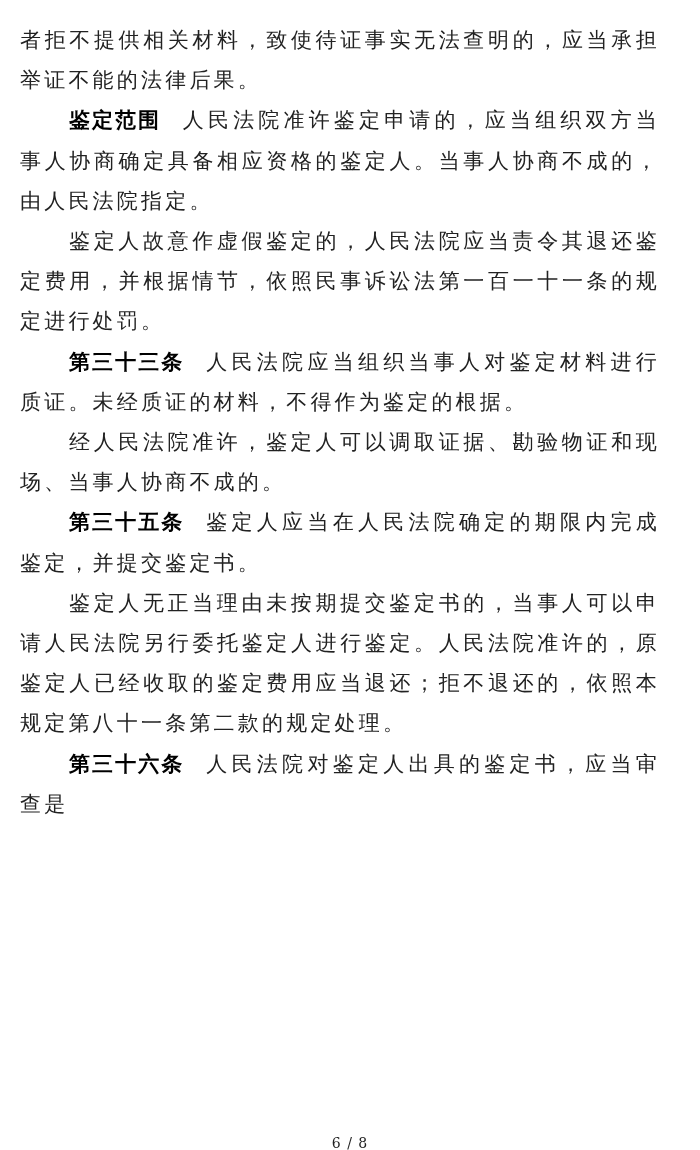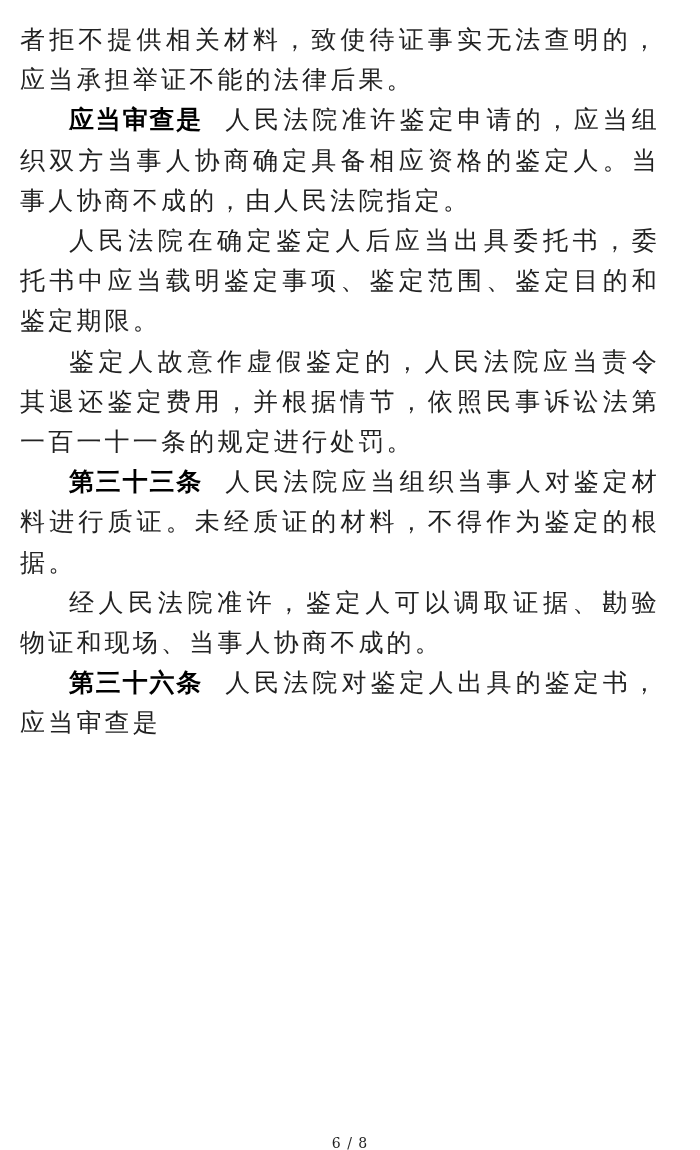--- a/index.html
+++ b/index.html
@@ -16,21 +16,21 @@
   }
   .page {
     position: absolute;
     left: 20px;
     top: 20px;
     width: 640px;
   }
   .para {
     margin: 0;
     font-family: "DejaVu Sans", sans-serif;
-    font-size: 25px;
+    font-size: 21px;
     line-height: 40.2px;
     letter-spacing: 3.2px;
     text-align: justify;
     text-align-last: left;
     color: #222222;
     font-weight: normal;
   }
   .para.indent {
     text-indent: 49px;
   }
@@ -55,41 +55,44 @@
 </style>
 </head>
 <body>
 
 <div class="page">
   <p class="para">
     <span>者拒不提供相关材料，致使待证事实无法查明的，应当承担举证不能的法律后果。</span>
   </p>
 
   <p class="para indent">
-    <span class="article-title">应当审查是</span><span>人民法院准许鉴定申请的，应当组织双方当事人协商确定具备相应资格的鉴定人。当事人协商不成的，由人民法院指定。</span>
+    <span class="article-title">鉴定范围</span><span>人民法院准许鉴定申请的，应当组织双方当事人协商确定具备相应资格的鉴定人。当事人协商不成的，由人民法院指定。</span>
   </p>
 
 
-  <p class="para indent">
-    <span>人民法院在确定鉴定人后应当出具委托书，委托书中应当载明鉴定事项、鉴定范围、鉴定目的和鉴定期限。</span>
-  </p>
 
 
   <p class="para indent">
     <span>鉴定人故意作虚假鉴定的，人民法院应当责令其退还鉴定费用，并根据情节，依照民事诉讼法第一百一十一条的规定进行处罚。</span>
   </p>
 
   <p class="para indent">
     <span class="article-title">第三十三条</span><span>人民法院应当组织当事人对鉴定材料进行质证。未经质证的材料，不得作为鉴定的根据。</span>
   </p>
 
   <p class="para indent">
     <span>经人民法院准许，鉴定人可以调取证据、勘验物证和现场、当事人协商不成的。</span>
   </p>
 
+  <p class="para indent">
+    <span class="article-title">第三十五条</span><span>鉴定人应当在人民法院确定的期限内完成鉴定，并提交鉴定书。</span>
+  </p>
 
+  <p class="para indent">
+    <span>鉴定人无正当理由未按期提交鉴定书的，当事人可以申请人民法院另行委托鉴定人进行鉴定。人民法院准许的，原鉴定人已经收取的鉴定费用应当退还；拒不退还的，依照本规定第八十一条第二款的规定处理。</span>
+  </p>
 
   <p class="para indent">
     <span class="article-title">第三十六条</span><span>人民法院对鉴定人出具的鉴定书，应当审查是</span>
   </p>
 </div>
 
 <div class="page-number">6 / 8</div>
 
 </body></html>

